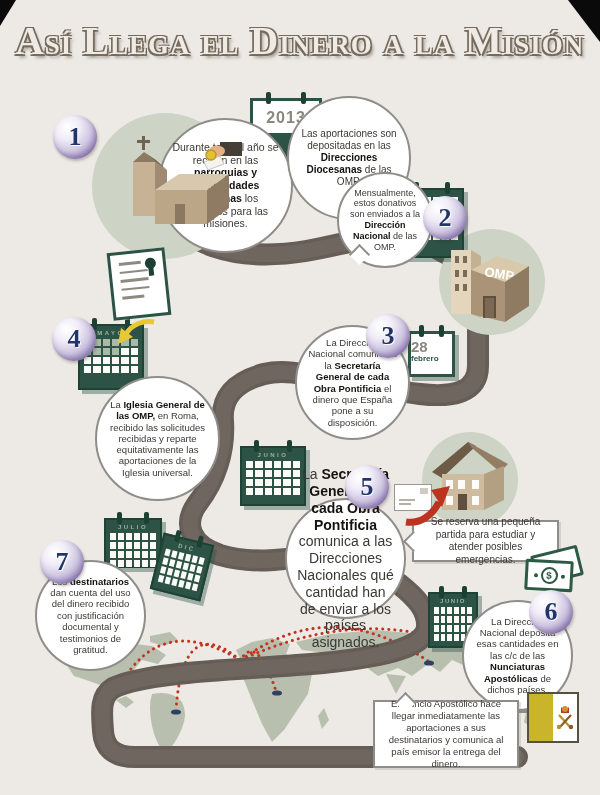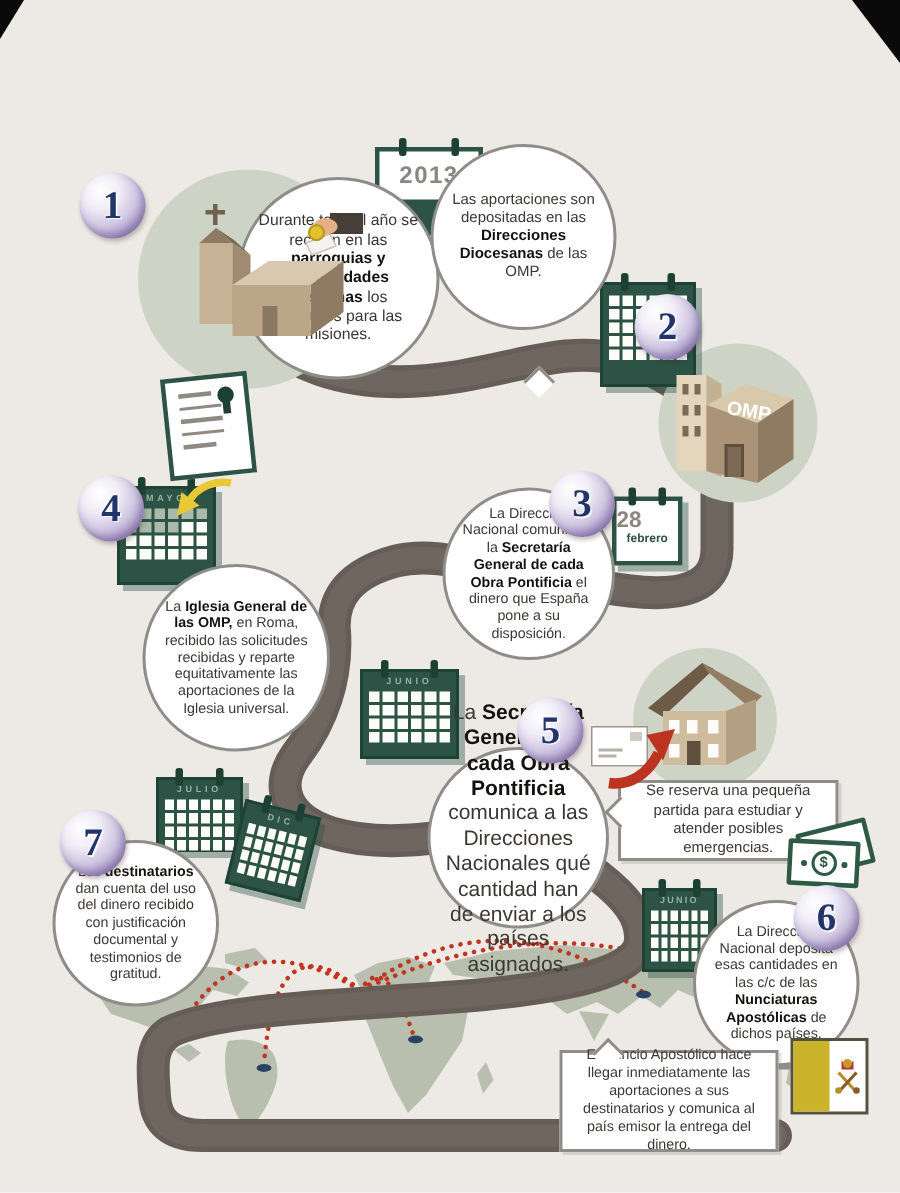--- a/index.html
+++ b/index.html
@@ -46,21 +46,21 @@
   .cal-grid{display:grid;grid-template-columns:repeat(6,1fr);gap:2px;}
   .cal-grid i{background:#fbfbf8;height:7px;display:block;}
   .cal-grid i.m{background:#a9baa9;}
   .cal-white{position:absolute;background:#fff;border:3px solid #2c5345;z-index:4;box-sizing:border-box;
              box-shadow:4px 4px 0 rgba(44,83,69,.4);}
   .cal-white .ring{position:absolute;top:-9px;width:5px;height:12px;background:#1d4034;border-radius:2px;}
   .cal-white .r1{left:20%;} .cal-white .r2{right:20%;}
   #cal-2013 .y{font-size:16px;font-weight:bold;color:#8b8780;text-align:center;padding:8px 0 6px;letter-spacing:1px;}
   #cal-2013 .gblock{height:24px;background:#2c5345;}
   #cal-feb .day{font-size:15px;font-weight:bold;color:#8b8780;text-align:left;line-height:1;padding-top:5px;}
-  #cal-feb .mon{font-size:8px;font-weight:bold;color:#2c5345;text-align:center;}
+  #cal-feb .mon{font-size:8px;font-weight:bold;color:#2c5345;text-align:left;}
   
   .iconwrap{position:absolute;z-index:5;}
   .envelope{position:absolute;width:36px;height:25px;background:#fff;border:1.5px solid #9a968f;z-index:5;}
   .envelope .stamp{position:absolute;right:3px;top:3px;width:8px;height:6px;background:#cfcac2;}
   .envelope .l1,.envelope .l2{position:absolute;left:4px;height:2px;background:#b5b0a8;}
   .envelope .l1{bottom:9px;width:16px;} .envelope .l2{bottom:5px;width:12px;}
   .bill{position:absolute;width:42px;height:25px;background:#fff;border:3px solid #2d5a45;border-radius:2px;
         display:flex;align-items:center;justify-content:center;}
   .bill .c{width:13px;height:13px;border:2px solid #2d5a45;border-radius:50%;display:flex;align-items:center;
            justify-content:center;font-size:10px;font-weight:bold;color:#2d5a45;}
@@ -76,20 +76,21 @@
   .connector{position:absolute;background:#8f8d89;z-index:3;}
 </style>
 </head>
 <body>
 
 <div id="stage">
 
   <div id="corner-tl" class="corner"></div>
   <div id="corner-tr" class="corner"></div>
 
+  <div id="title" class="abs">Así Llega el Dinero a la Misión</div>
 
   <svg class="abs" style="left:0;top:0;z-index:1;" width="600" height="795" viewBox="0 0 600 795">
 
     <g fill="#b9bfae">
       <path d="M62,658 L84,646 118,642 152,646 166,655 158,664 142,660 132,672 140,678 128,690 116,700 108,688 92,682 74,676 Z"></path>
       <path d="M150,636 L170,632 178,640 164,646 150,642 Z"></path>
       <path d="M116,700 L126,708 134,702 126,696 Z"></path>
       <path d="M152,694 Q172,690 182,702 Q188,714 182,728 Q174,748 164,752 Q156,744 152,726 Q148,706 152,694 Z"></path>
       <path d="M236,650 L252,642 272,638 290,644 286,654 296,658 288,666 270,662 252,660 240,658 Z"></path>
       <path d="M246,664 L268,660 292,664 312,674 308,694 296,712 284,730 272,742 262,724 252,700 244,680 Z"></path>
@@ -439,20 +440,23 @@
     </div>
 
   <div class="bubble" style="left:158px;top:118px;width:135px;height:135px;font-size:10.5px;line-height:1.22;">
       <span><span>Durante todo el año se reciben en las </span><b>parroquias y comunidades cristianas</b><span> los donativos para las misiones.</span></span>
     </div>
 
   <div class="bubble" style="left:287px;top:96px;width:124px;height:124px;font-size:10px;line-height:1.22;">
       <span><span>Las aportaciones son depositadas en las </span><b>Direcciones Diocesanas</b><span> de las OMP.</span></span>
     </div>
 
+  <div class="bubble" style="left:337px;top:172px;width:96px;height:96px;font-size:9px;line-height:1.2;padding:7px;">
+      <span><span>Mensualmente, estos donativos son enviados a la </span><b>Dirección Nacional</b><span> de las OMP.</span></span>
+    </div>
 
   <div class="bubble" style="left:295px;top:325px;width:115px;height:115px;font-size:9.5px;line-height:1.2;">
       <span><span>La Dirección Nacional comunica a la </span><b>Secretaría General de cada Obra Pontificia</b><span> el dinero que España pone a su disposición.</span></span>
     </div>
 
   <div class="bubble" style="left:95px;top:376px;width:125px;height:125px;font-size:9.5px;line-height:1.18;padding:8px;">
       <span><span>La </span><b>Iglesia General de las OMP,</b><span> en Roma, recibido las solicitudes recibidas y reparte equitativamente las aportaciones de la Iglesia universal.</span></span>
     </div>
 
   <div class="bubble" style="left:285px;top:498px;width:121px;height:121px;font-size:14px;line-height:1.2;padding:9px;">
@@ -462,21 +466,21 @@
   <div class="bubble" style="left:462px;top:600px;width:111px;height:111px;font-size:9.5px;line-height:1.2;padding:8px;">
       <span><span>La Dirección Nacional deposita esas cantidades en las c/c de las </span><b>Nunciaturas Apostólicas</b><span> de dichos países.</span></span>
     </div>
 
   <div class="bubble" style="left:35px;top:560px;width:111px;height:111px;font-size:9.5px;line-height:1.2;padding:8px;">
       <span><span>Los </span><b>destinatarios</b><span> dan cuenta del uso del dinero recibido con justificación documental y testimonios de gratitud.</span></span>
     </div>
 
   <div class="tail up" style="left:352px;top:247px;"></div>
 
-  <div class="box" style="left:412px;top:520px;width:147px;height:54px;font-size:10px;line-height:1.25;justify-content:center;">
+  <div class="box" style="left:412px;top:520px;width:147px;height:42px;font-size:10px;line-height:1.25;justify-content:center;">
       <span>Se reserva una pequeña partida para estudiar y atender posibles emergencias.</span>
     </div>
   <div class="tail left" style="left:406px;top:534px;"></div>
 
   <div class="box" style="left:373px;top:700px;width:146px;height:68px;font-size:9.5px;line-height:1.25;">
       <span>El Nuncio Apostólico hace llegar inmediatamente las aportaciones a sus destinatarios y comunica al país emisor la entrega del dinero.</span>
     </div>
   <div class="tail up" style="left:398px;top:695px;"></div>
   <div class="connector" style="left:517px;top:710px;width:12px;height:2.5px;"></div>
 

